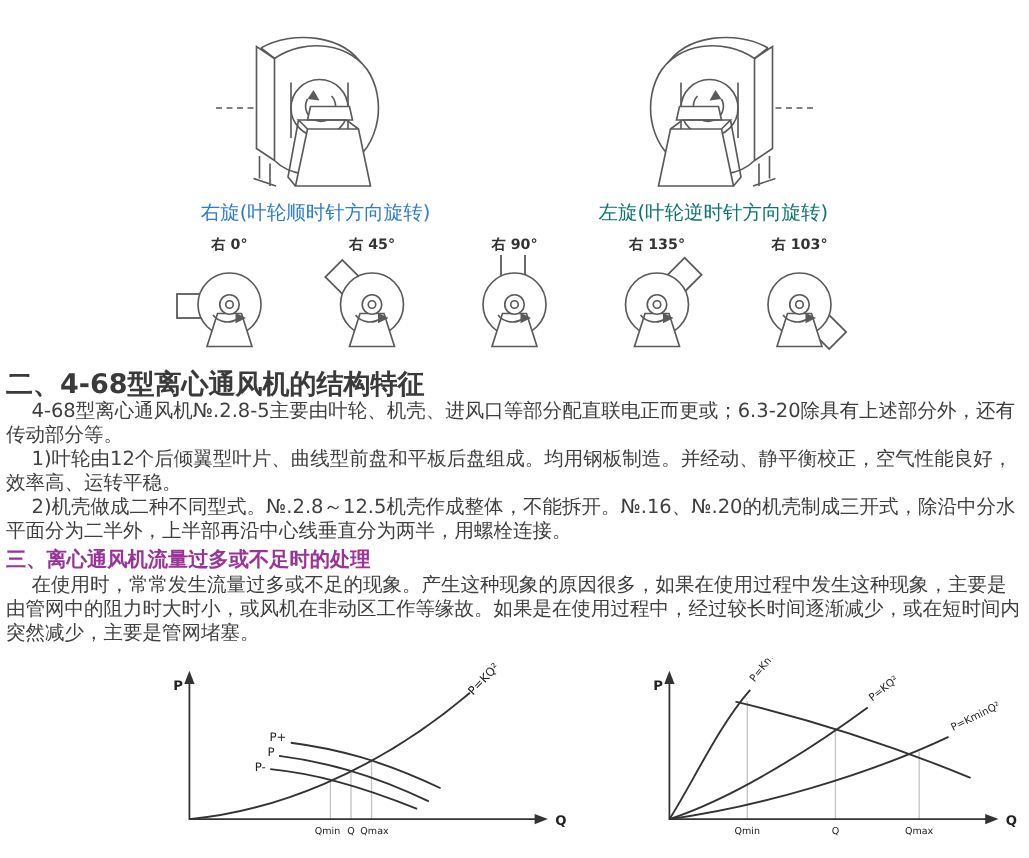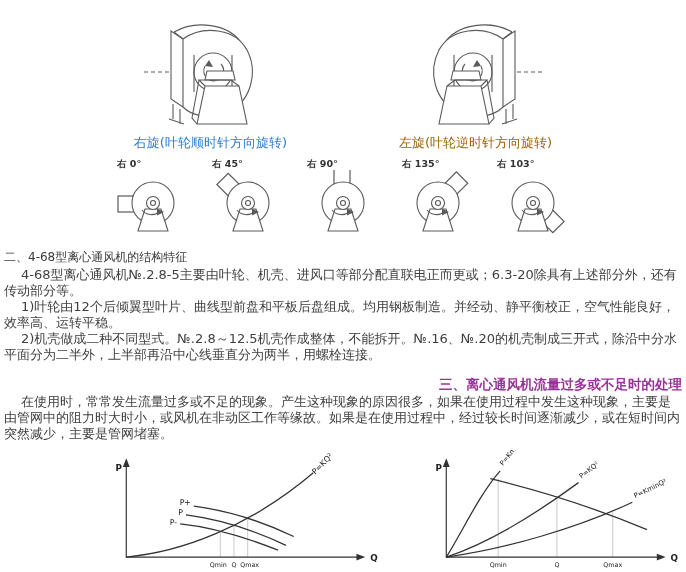--- a/index.html
+++ b/index.html
@@ -11,28 +11,28 @@
   .page{width:686px;height:572px;position:relative;}
 
   
   .top-figures{display:flex;justify-content:center;gap:112px;padding-top:6px;margin-top:16px;}
   .top-figures figure{margin:0;text-align:center;}
   .fan-svg{width:150px;height:112px;display:block;margin:0 auto;}
   .fan-caption{font-size:13px;margin-top:1px;}
 
   
   .orient-row{display:flex;justify-content:space-between;width:452px;margin:6px auto 0 auto;}
-  .orient{width:72px;}
+  .orient{width:72px;text-align:center;}
   .olabel{font-size:9.5px;font-weight:bold;color:#333;height:13px;line-height:13px;}
   .ofan-svg{width:72px;height:66px;display:block;}
 
   
   .textblock{padding:0 4px;}
-  .h2{font-weight:normal;color:#3a3a3a;font-size:12px;margin:13px 0 2px 0;}
-  .h3p{font-weight:bold;font-size:13.5px;margin:13px 0 2px 0;text-align:right;}
+  .h2{font-weight:bold;color:#3a3a3a;font-size:18px;margin:13px 0 2px 0;}
+  .h3p{font-weight:bold;font-size:13.5px;margin:2px 0 2px 0;}
   p{margin:0;}
   .indent{text-indent:17px;}
 
   
   .charts{display:flex;margin-top:8px;}
   .chart1{margin-left:92px;}
   .chart2{margin-left:26px;}
   .chart text{font-family:"DejaVu Sans",sans-serif;fill:#222;}
   .axis{stroke:#333;stroke-width:1.2;fill:none;}
   .curve{stroke:#333;stroke-width:1.3;fill:none;}
@@ -87,21 +87,21 @@
     <figure>
       <svg class="fan-svg" viewBox="0 0 150 112">
         <use href="#fanShape" transform="translate(150,0) scale(-1,1)"></use>
       </svg>
       <figcaption class="fan-caption" style="color:#2e7cd0">右旋(叶轮顺时针方向旋转)</figcaption>
     </figure>
     <figure>
       <svg class="fan-svg" viewBox="0 0 150 112">
         <use href="#fanShape"></use>
       </svg>
-      <figcaption class="fan-caption" style="color:#a16207">左旋(叶轮逆时针方向旋转)</figcaption>
+      <figcaption class="fan-caption" style="color:#0f766e">左旋(叶轮逆时针方向旋转)</figcaption>
     </figure>
   </div>
 
   <div class="orient-row">
     <div class="orient">
       <div class="olabel">右 0°</div>
       <svg class="ofan-svg" viewBox="0 0 72 66">
         <rect class="duct" x="1" y="26" width="22" height="16" transform="rotate(0 36 33)"></rect>
           <use href="#ofanBody"></use>
       </svg>

